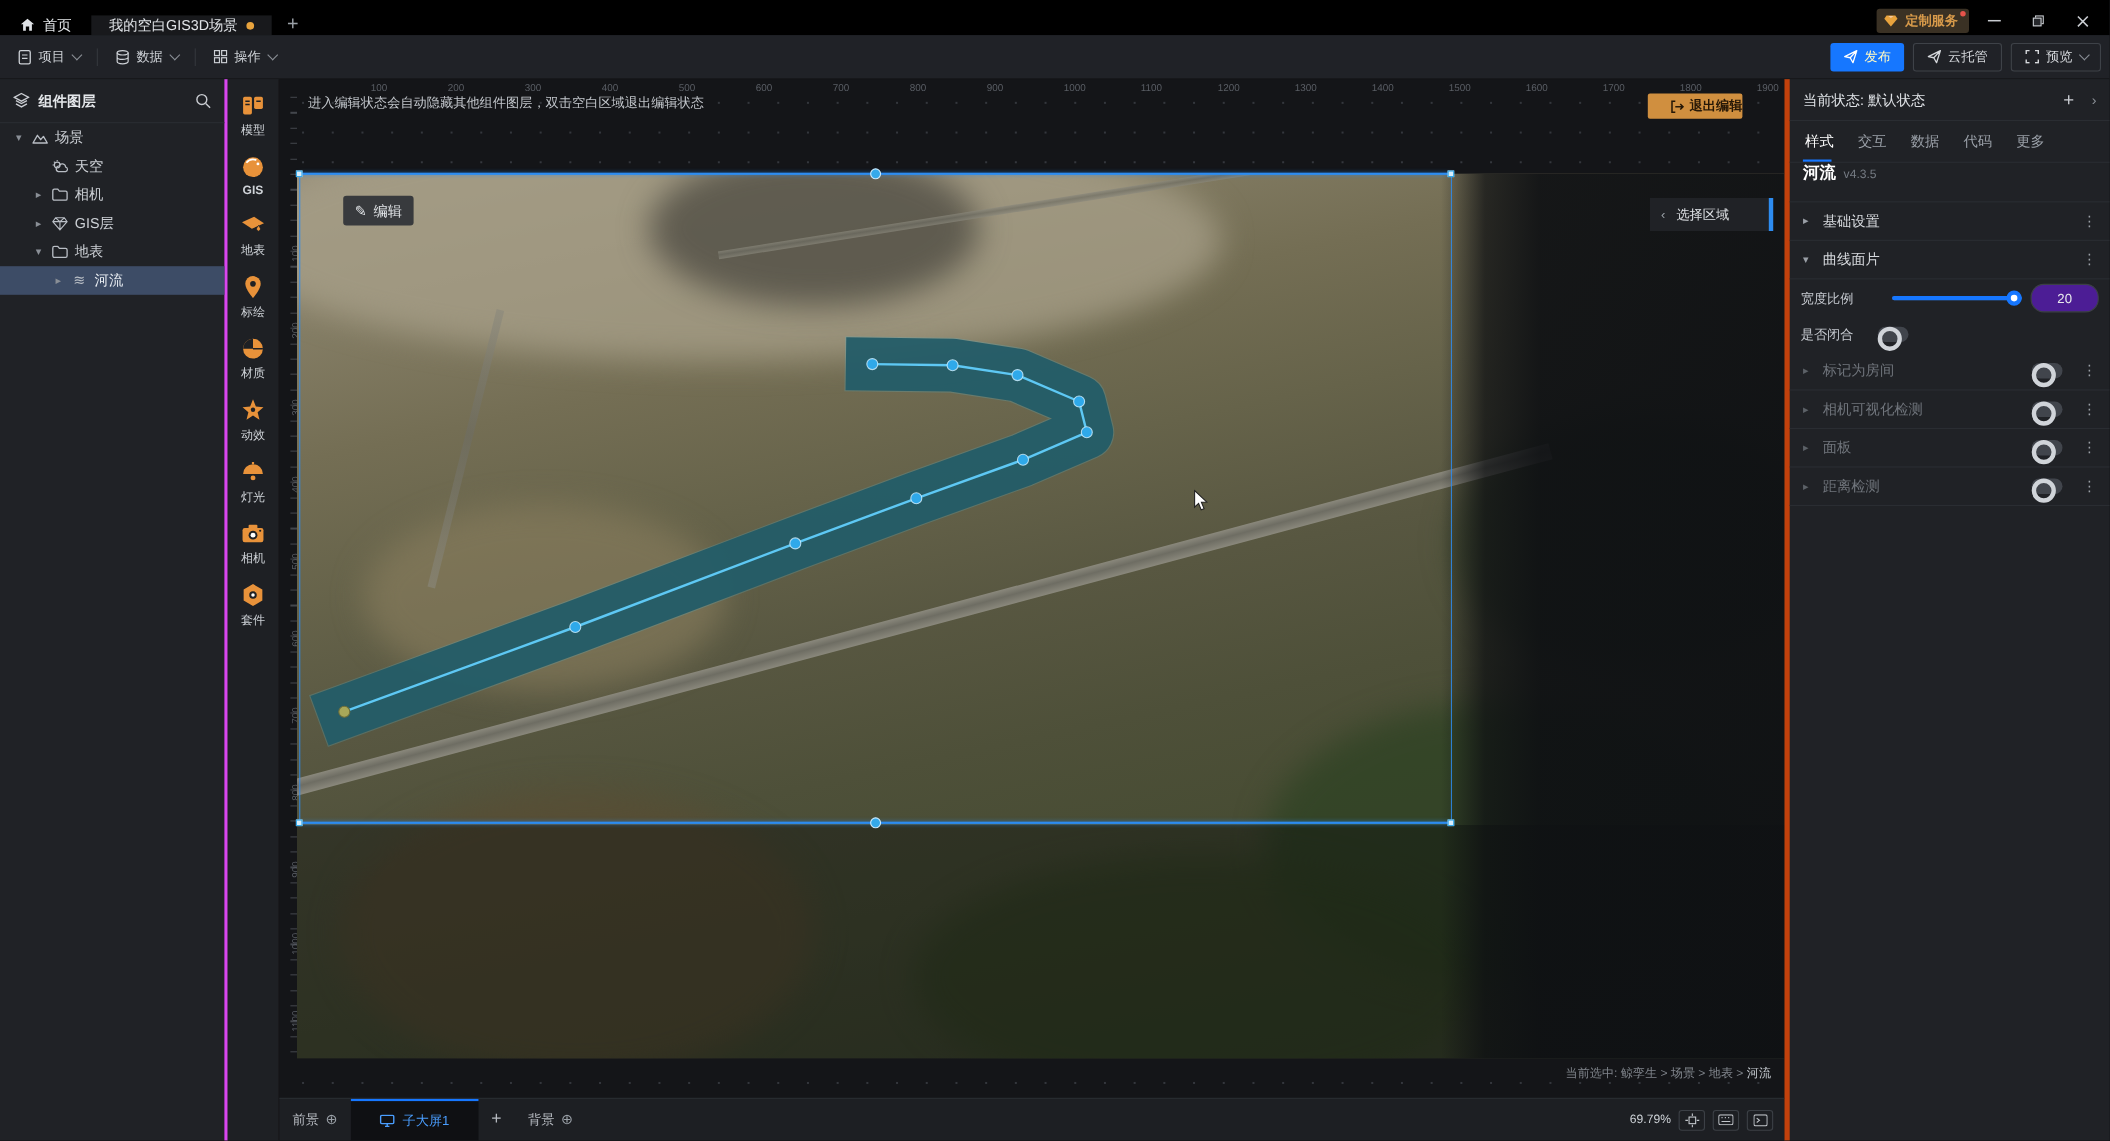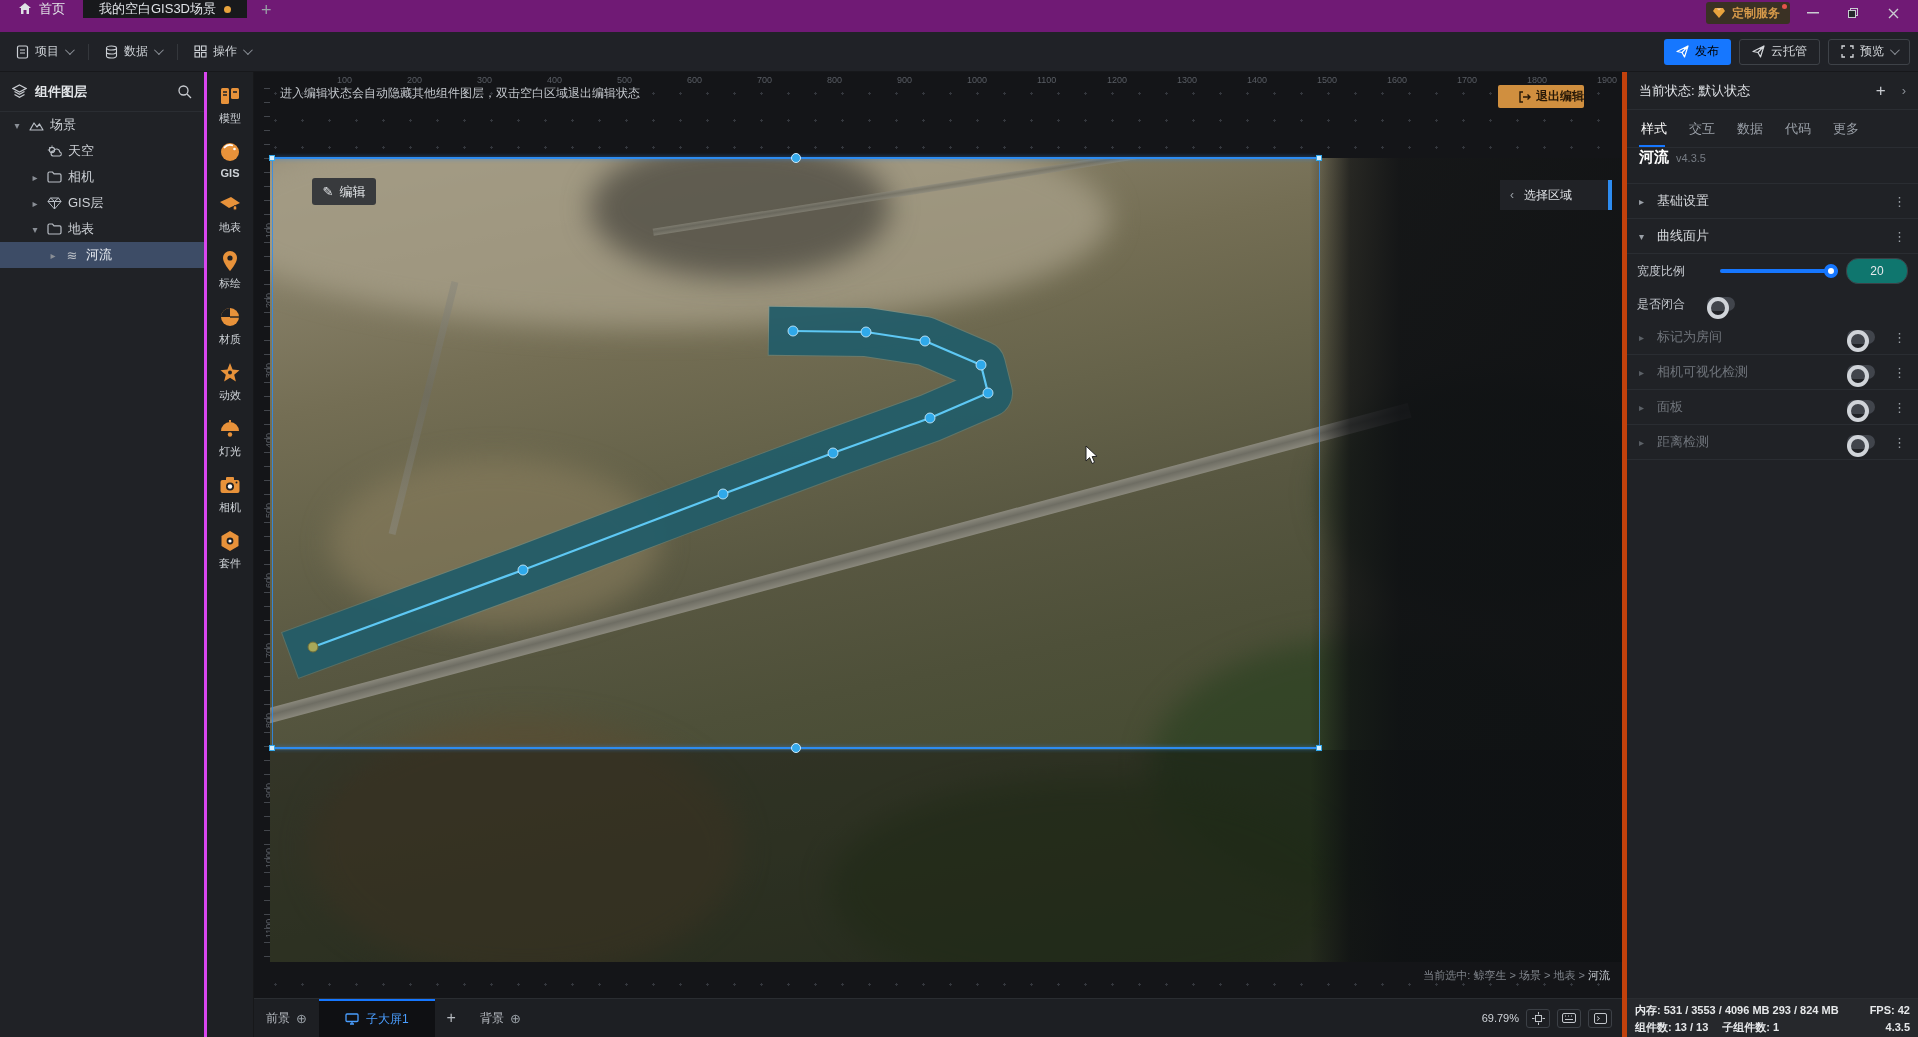--- a/index.html
+++ b/index.html
@@ -1,42 +1,42 @@
 <!DOCTYPE html>
 <html><head>
 <meta charset="utf-8">
 <style>
   *{margin:0;padding:0;box-sizing:border-box}
   html,body{background:#101114}
   body{font-family:"Liberation Sans","DejaVu Sans",sans-serif;color:#d5d8dc}
   .app{position:relative;width:1918px;height:1037px;background:#1b1d21;overflow:hidden}
 
   
-  .titlebar{position:absolute;left:0;top:0;width:100%;height:32px;background:#701a75;display:flex;align-items:flex-start}
+  .titlebar{position:absolute;left:0;top:0;width:100%;height:32px;background:#000000;display:flex;align-items:flex-end}
   .home-tab{display:flex;align-items:center;gap:7px;padding:0 18px;font-size:13px;color:#e3e6e9}
   .doc-tab{display:flex;align-items:center;gap:8px;padding:0 16px;background:#18191c;font-size:13px;color:#dfe2e6;min-width:140px}
   .tab-dot{width:7px;height:7px;border-radius:50%;background:#e8a33d}
   .tab-plus{display:flex;align-items:center;padding:0 14px;color:#9aa0a7;font-size:18px}
   .tb-right{margin-left:auto;display:flex;align-items:center;gap:6px;padding-right:8px}
   .custom-badge{position:relative;display:flex;align-items:center;gap:6px;height:22px;padding:0 10px 0 6px;background:#3a3124;border-radius:3px;color:#d79a4a;font-size:12px;font-weight:bold}
   .custom-badge .reddot{position:absolute;right:3px;top:2px;width:5px;height:5px;border-radius:50%;background:#e5534b}
   .winbtn{width:34px;height:26px;display:flex;align-items:center;justify-content:center;color:#c9ccd1;font-size:13px}
   .restore-glyph{position:relative;width:10px;height:10px}
   .restore-glyph i{position:absolute;border:1px solid #c9ccd1;width:8px;height:8px;display:block}
   .restore-glyph i:first-child{left:2px;top:0}
   .restore-glyph i:last-child{left:0;top:2px;background:#26282c}
 
   
   .menubar{position:absolute;left:0;top:32px;width:100%;height:40px;background:#202227;border-bottom:1px solid #17181b;display:flex;align-items:center}
   .mb-item{display:flex;align-items:center;gap:6px;padding:0 16px;height:100%;font-size:12px;color:#ccd0d5}
   .mb-sep{width:1px;height:16px;background:#34373c}
   .chev{display:inline-block;width:7px;height:7px;border-right:1.5px solid #8a8f96;border-bottom:1.5px solid #8a8f96;transform:rotate(45deg) translateY(-2px)}
   .mb-right{margin-left:auto;display:flex;align-items:center;gap:8px;padding-right:8px}
   .btn{display:flex;align-items:center;gap:6px;height:26px;padding:0 12px;border-radius:3px;font-size:12px}
-  .btn-primary{background:#1677ff;color:#000000}
+  .btn-primary{background:#1677ff;color:#fef9c3}
   .btn-ghost{border:1px solid #3e4248;color:#d5d8dc;background:transparent}
 
   
   .main{position:absolute;left:0;top:72px;width:1918px;height:965px;display:flex}
   .tree-panel{width:207px;background:#202226;border-right:3px solid #d946ef;flex:none}
   .dock{width:47px;background:#1e2024;border-right:1px solid #17181a;flex:none;display:flex;flex-direction:column;align-items:center;padding-top:12px}
   .canvas-col{width:1368px;flex:none;position:relative;background:#141518}
   .inspector{width:296px;flex:none;background:#202226;border-left:5px solid #c2410c;display:flex;flex-direction:column}
 
   
@@ -113,21 +113,21 @@
   .comp-ver{font-size:11px;color:#767c84}
   .sect{height:35px;display:flex;align-items:center;gap:8px;padding:0 12px;border-bottom:1px solid #2a2d32;font-size:13px;color:#d6d9dd}
   .sect .arr{color:#9aa0a7;font-size:10px;width:10px}
   .sect .dots{margin-left:auto;color:#9aa0a7;font-size:13px;letter-spacing:0}
   .sect.dim{color:#70757c}
   .sect.dim .arr{color:#5c6167}
   .ctl-row{height:34px;display:flex;align-items:center;padding:0 10px;font-size:12px;color:#c6cad0}
   .slider{width:118px;height:4px;border-radius:2px;background:#3c4046;position:relative;margin-left:auto}
   .slider .fill{position:absolute;left:0;top:0;height:4px;background:#1677ff;border-radius:2px}
   .slider .knob{position:absolute;top:-5px;width:14px;height:14px;border-radius:50%;background:#fff;border:4px solid #1677ff}
-  .num-box{width:62px;height:26px;margin-left:8px;background:#0f766e;border:1px solid #3c4046;border-radius:12px;
+  .num-box{width:62px;height:26px;margin-left:8px;background:#4c1d95;border:1px solid #3c4046;border-radius:12px;
     display:flex;align-items:center;justify-content:center;font-size:12px;color:#e8eaed}
   .toggle{width:28px;height:14px;border-radius:8px;background:#41454c;position:relative;flex:none}
   .toggle::after{content:'';position:absolute;left:0;top:0;width:14px;height:14px;border-radius:50%;border:4px solid #d0d4d9;background:transparent}
   .tgl-right{margin-left:auto}
   .sect .tgl-right{margin-left:auto}
   .sect .dots2{margin-left:10px;color:#9aa0a7;font-size:13px}
   .info-block{margin-top:auto;height:39px;background:#26282c;border-top:1px solid #2a2d31;padding:3px 8px 0 8px;font-size:11px;font-weight:bold;color:#e6e8ea;line-height:17px}
   .info-line{display:flex}
   .info-line .rt{margin-left:auto}
 
@@ -576,26 +576,15 @@
         <span class="toggle tgl-right"></span>
         <span class="dots2">⋮</span>
       </div>
       <div class="sect dim">
         <span class="arr">▸</span>
         <span>距离检测</span>
         <span class="toggle tgl-right"></span>
         <span class="dots2">⋮</span>
       </div>
 
-      <div class="info-block">
-        <div class="info-line">
-          <span>内存: 531 / 3553 / 4096 MB 293 / 824 MB</span>
-          <span class="rt">FPS: 42</span>
-        </div>
-        <div class="info-line">
-          <span>组件数: 13 / 13</span>
-          <span style="margin-left:14px">子组件数: 1</span>
-          <span class="rt">4.3.5</span>
-        </div>
-      </div>
     </div>
   </div>
 </div>
 
 </body></html>

